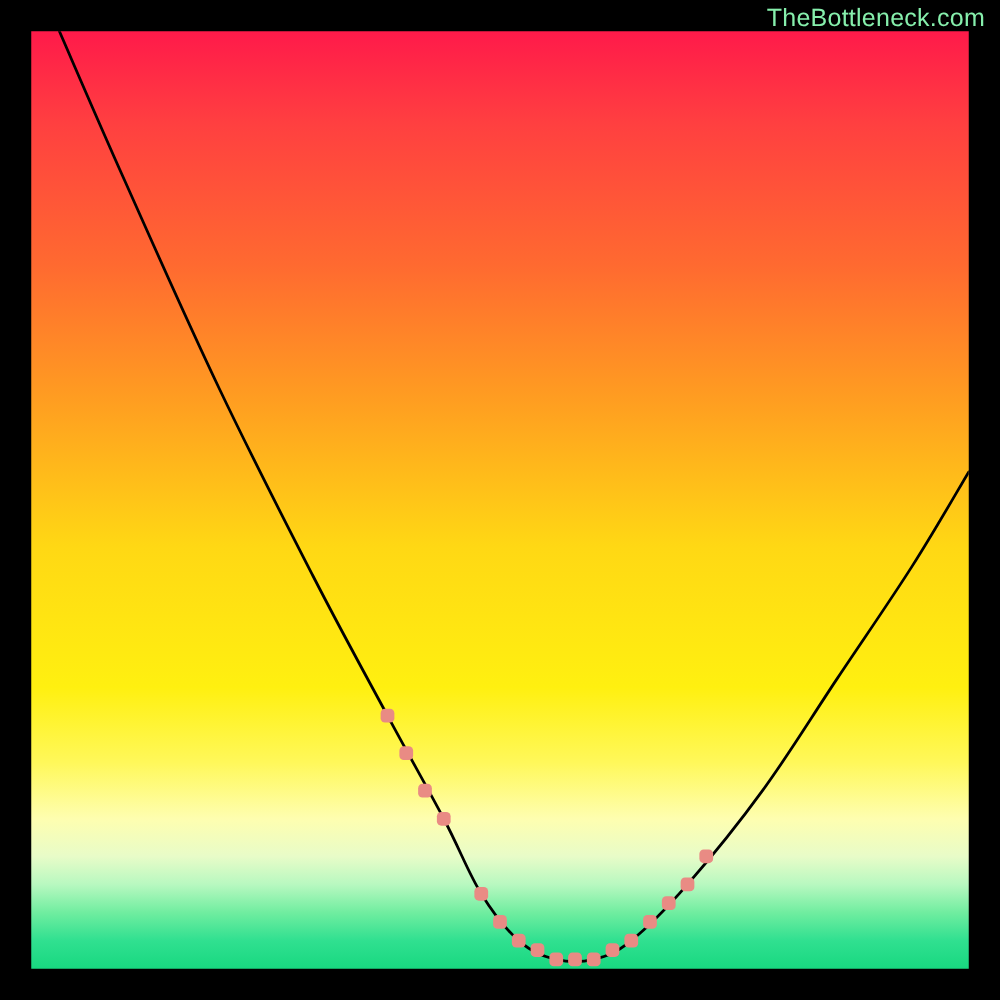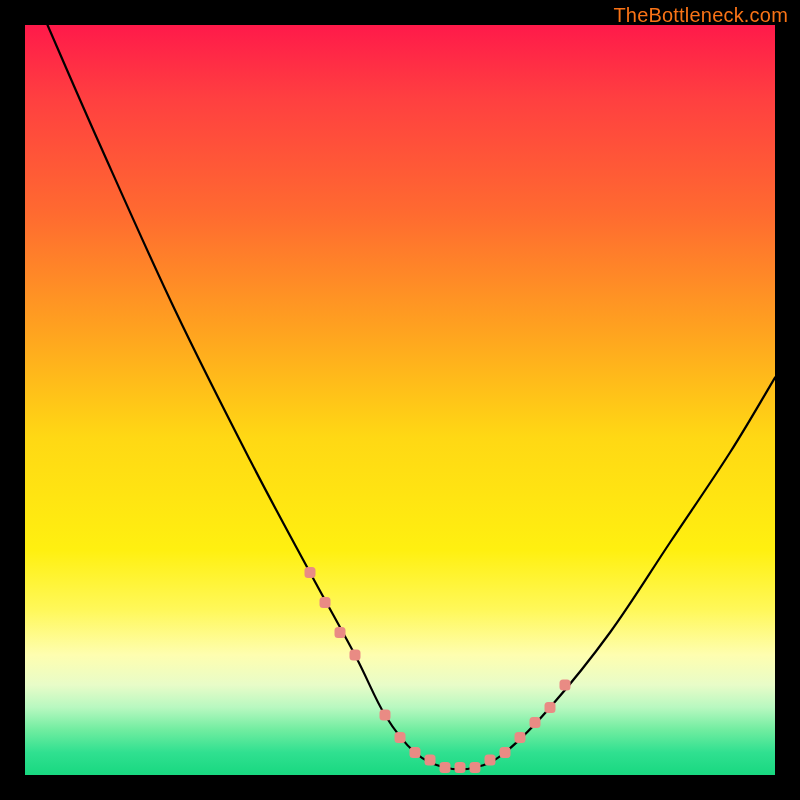--- a/index.html
+++ b/index.html
@@ -30,21 +30,21 @@
       #b8f8c0 91%,
       #70eda0 94%,
       #30e090 97%,
       #18d880 100%
     );
   }
   .watermark {
     position: absolute;
     top: 4px;
     right: 12px;
-    color: #f97316;
+    color: #86efac;
     font-size: 20px;
     font-weight: 500;
     letter-spacing: 0.2px;
     z-index: 10;
   }
   svg.curve {
     position: absolute;
     left: 0;
     top: 0;
     width: 750px;

